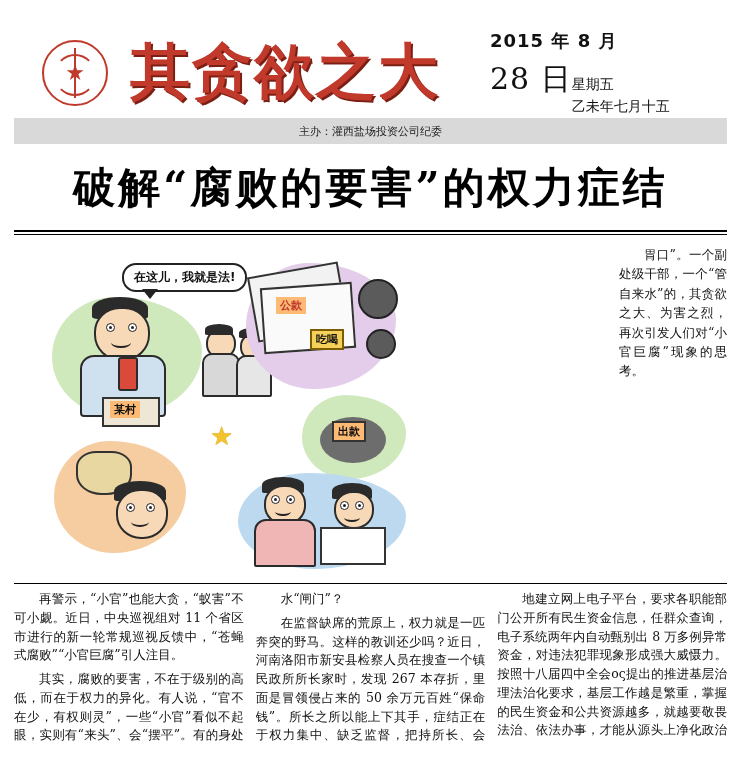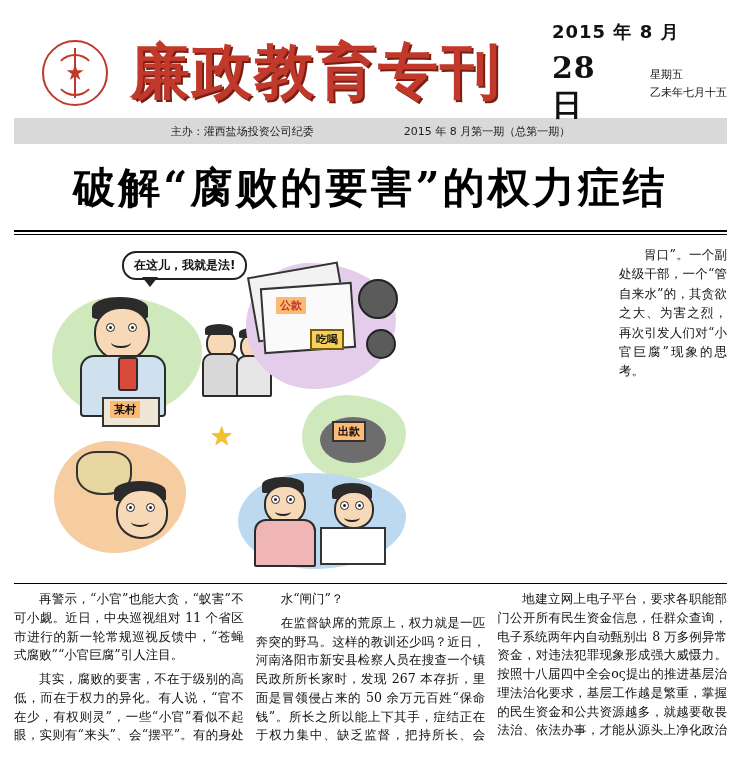--- a/index.html
+++ b/index.html
@@ -100,27 +100,26 @@
     font-size: 18px;
     margin-bottom: 6px;
     letter-spacing: 1px;
   }
   .date-row-main {
     display: flex;
     align-items: baseline;
   }
   .date-big {
     font-size: 30px;
-    font-weight: bold;
+    font-weight: normal;
     letter-spacing: 1px;
     font-family: "DejaVu Serif", "Liberation Serif", serif;
   }
   .date-side {
-    margin-left: 14px;
-    font-size: 11px;
+    font-size: 14px;
     line-height: 1.6;
   }
   .date-side div { white-space: nowrap; }
 
   
   .ribbon {
     margin-top: 14px;
     height: 26px;
     background: #d9d9d9;
     display: flex;
@@ -172,21 +171,21 @@
     flex: 1 1 auto;
     position: relative;
     background: #fff;
     overflow: hidden;
   }
 
   
   .cartoon { position: absolute; inset: 0; }
   .speech {
     position: absolute;
-    left: 108px; top: 6px;
+    left: 108px; top: 18px;
     background: #fff;
     border: 2px solid #222;
     border-radius: 14px;
     padding: 4px 10px;
     font-size: 12px;
     font-weight: bold;
     color: #111;
     white-space: nowrap;
   }
   .speech:after {
@@ -310,37 +309,36 @@
 <body>
 
 <div class="page">
 
   <div class="masthead">
     <div class="seal">
       <div class="arc"></div>
       <div class="star">★</div>
     </div>
     <div class="title-block">
-      <div class="paper-title">廉政教育专刊</div>
+      <div class="paper-title">其贪欲之大</div>
     </div>
     <div class="date-block">
       <div class="date-row-top">2015 年 8 月</div>
       <div class="date-row-main">
         <div class="date-big">28 日</div>
         <div class="date-side">
           <div>星期五</div>
           <div>乙未年七月十五</div>
         </div>
       </div>
     </div>
   </div>
 
   <div class="ribbon">
     <span>主办：灌西盐场投资公司纪委</span>
-    <span>2015 年 8 月第一期（总第一期）</span>
   </div>
 
   <div class="headline">破解“腐败的要害”的权力症结</div>
   <div class="rule-double"></div>
 
   <div class="body-top">
 
 
     <div class="illus">
       <div class="cartoon">

